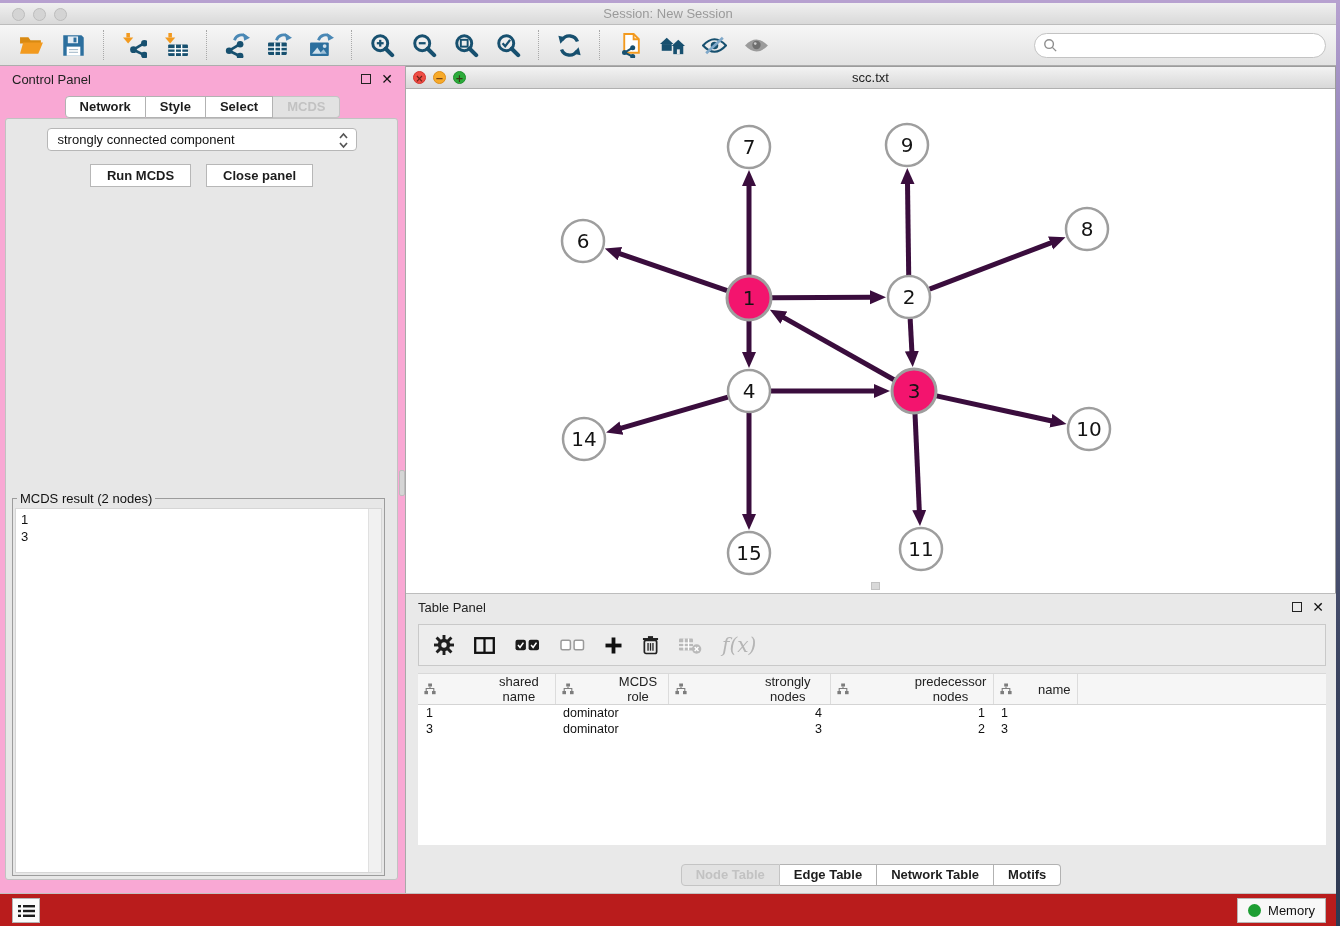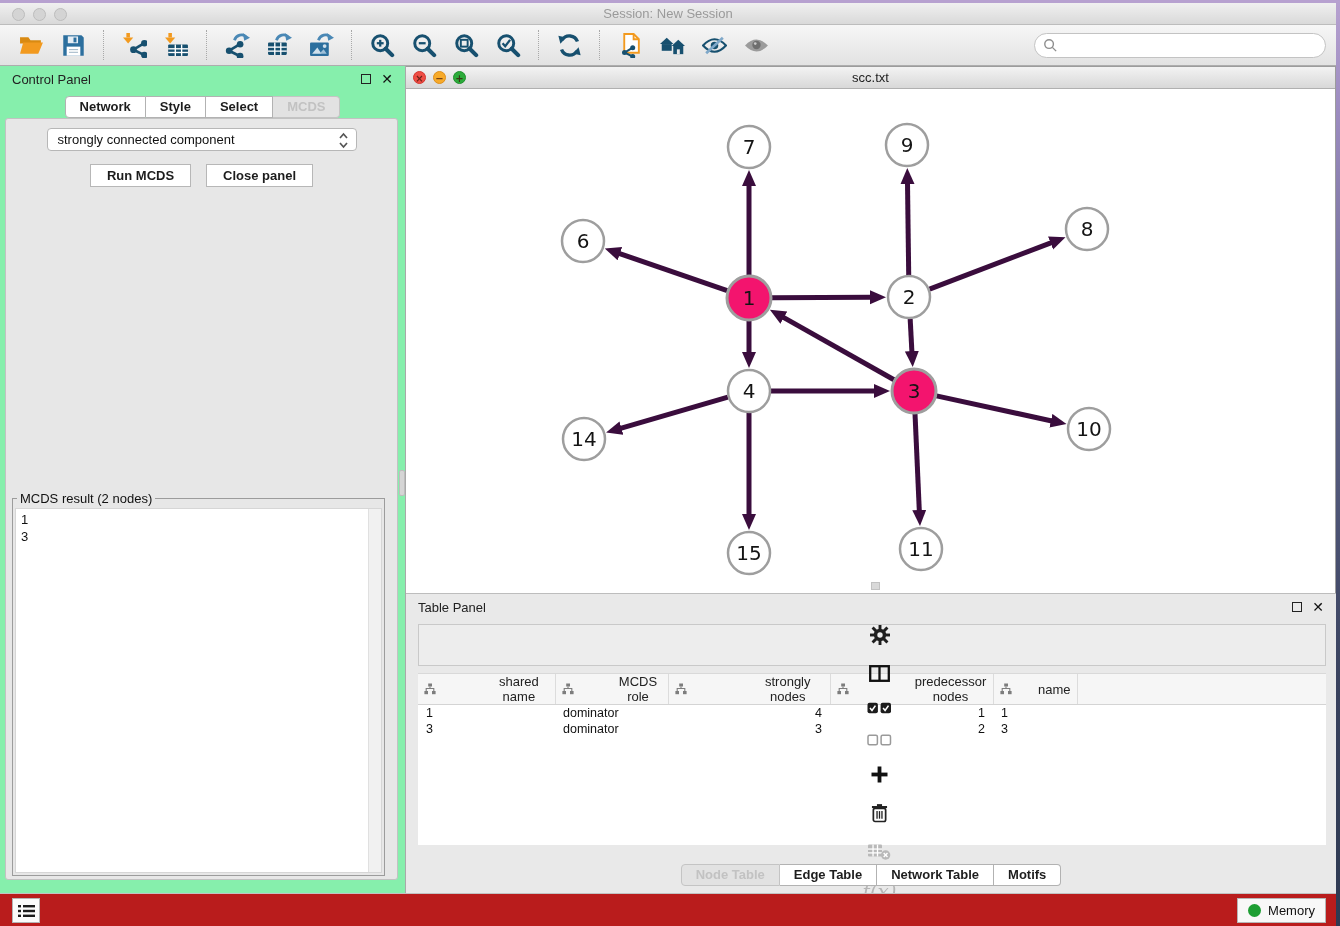--- a/index.html
+++ b/index.html
@@ -23,21 +23,21 @@
   .toolbar { position:absolute; left:0; top:25px; width:1336px; height:41px;
              background:linear-gradient(#f6f6f6,#e2e2e2); border-bottom:1px solid #adadad;
              display:flex; align-items:center; padding-left:10px; }
   .tb-btn { width:42px; height:34px; display:flex; align-items:center; justify-content:center; background:transparent; border:none; cursor:pointer; }
   .tb-sep { width:1px; height:30px; border-left:1px dotted #a9a9a9; margin:0 9px; }
   .searchbox { position:absolute; right:10px; top:8px; width:292px; height:25px; background:#fff;
                border:1px solid #c3c3c3; border-radius:13px; display:flex; align-items:center; padding-left:8px; }
   .searchbox input { border:none; outline:none; flex:1; font-size:13px; background:transparent; padding-left:5px; }
 
   
-  .control { position:absolute; left:0; top:66px; width:406px; height:827px; background:#86efac; border-right:1px solid #a9a9a9; }
+  .control { position:absolute; left:0; top:66px; width:406px; height:827px; background:#f9a8d4; border-right:1px solid #a9a9a9; }
   .panel-head { height:27px; line-height:27px; padding-left:12px; font-size:13px; color:#222; position:relative; }
   .panel-head .phicons { position:absolute; right:12px; top:7px; display:flex; gap:10px; align-items:center; }
   .float-ic { width:10px; height:10px; border:1.6px solid #222; display:inline-block; }
   .close-ic { font-size:14px; font-weight:bold; color:#111; line-height:12px; font-family:"DejaVu Sans",sans-serif; }
   .cp-tabs { text-align:center; margin-top:3px; }
   .tabgroup { display:inline-flex; }
   .tab { background:#fff; border:1px solid #b2b2b2; border-left:none; height:22px; line-height:20px;
          padding:0 14px; font-size:13px; font-weight:600; color:#1d1d1d; cursor:pointer; }
   .tab:first-child { border-left:1px solid #b2b2b2; border-radius:4px 0 0 4px; }
   .tab:last-child { border-radius:0 4px 4px 0; }
@@ -69,21 +69,21 @@
                      line-height:13px; color:rgba(60,20,10,.75); font-family:"DejaVu Sans",sans-serif; cursor:pointer; }
   .tl-close { background:#ef4d44; border:1px solid #d3362e; }
   .tl-min   { background:#f7aa29; border:1px solid #dd8f1b; }
   .tl-zoom  { background:#2cab3a; border:1px solid #1f8f2d; }
   .nw-canvas { position:relative; width:100%; height:504px; background:#fff; }
   .hthumb { position:absolute; left:50%; bottom:3px; width:9px; height:8px; background:#d9d9d9; border:1px solid #c2c2c2; }
 
   
   .tablepanel { position:absolute; left:406px; top:593px; width:930px; height:300px; background:#e9e9e9; border-top:1px solid #bdbdbd; }
   .tp-toolbar { margin:3px 10px 0 12px; height:42px; background:#ededed; border:1px solid #c9c9c9;
-                display:flex; align-items:center; gap:20px; padding-left:15px;flex-direction:column; }
+                display:flex; align-items:center; gap:20px; padding-left:15px; }
   .tpt-btn { background:none; border:none; display:flex; align-items:center; cursor:pointer; }
   .tpt-btn.disabled { cursor:default; }
   .fx { font-family:"DejaVu Serif", serif; font-style:italic; font-size:20px; color:#b5b5b5; }
   .tp-table { margin:7px 10px 0 12px; background:#fff; height:172px; overflow:hidden; border-top:1px solid #d9d9d9; }
   table.grid { border-collapse:collapse; width:100%; table-layout:fixed; }
   table.grid th { height:20px; background:#f6f6f6; border-bottom:1px solid #d4d4d4; border-right:1px solid #dcdcdc;
                   font-size:13px; font-weight:400; color:#222; }
   table.grid th.filler { border-right:none; }
   .hcell { display:flex; align-items:center; padding:0 4px 0 6px; }
   .hcell span { flex:1; text-align:center; }

